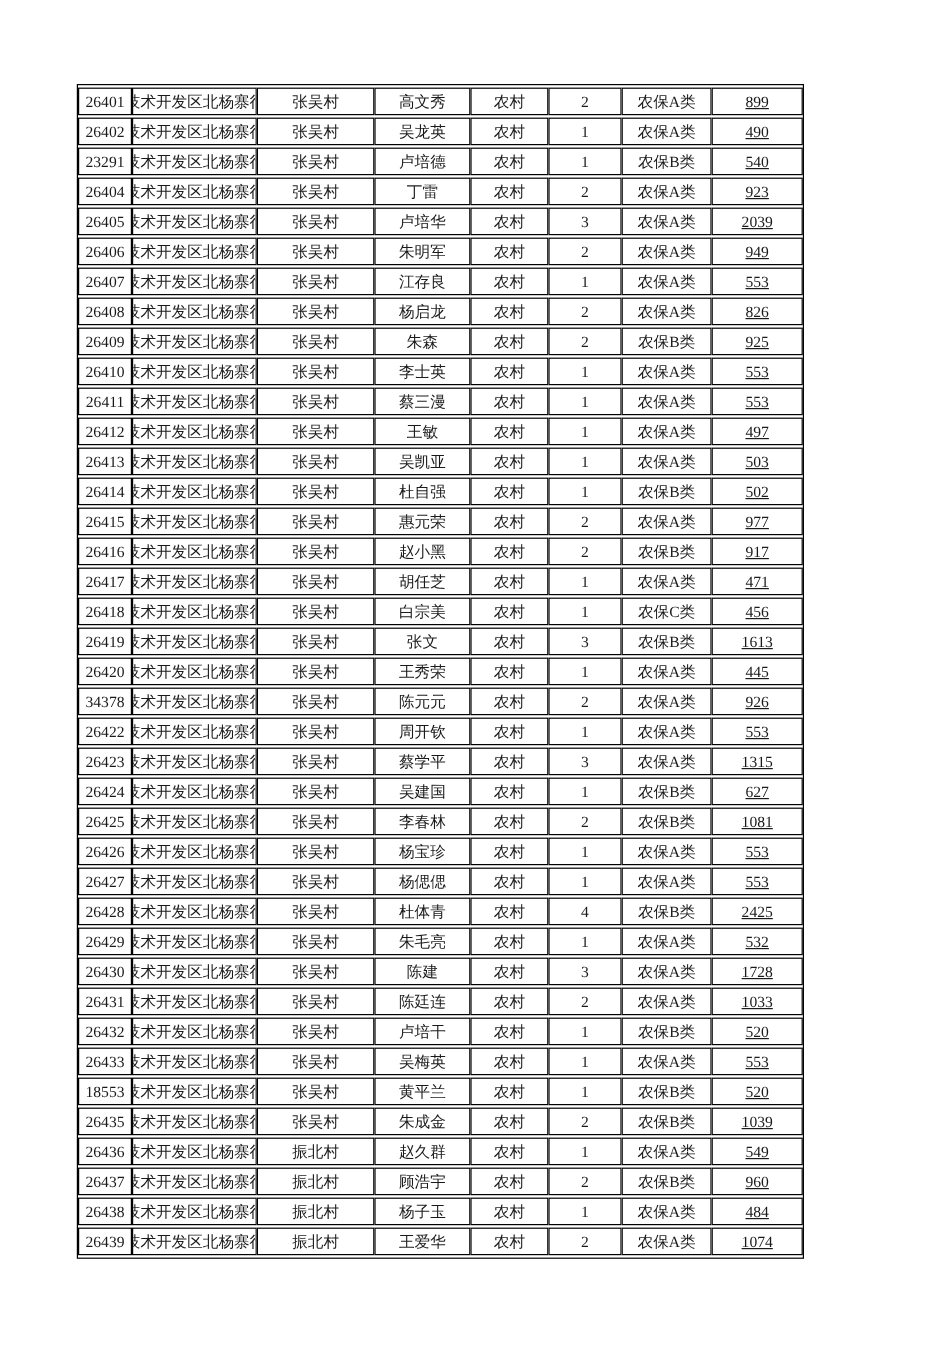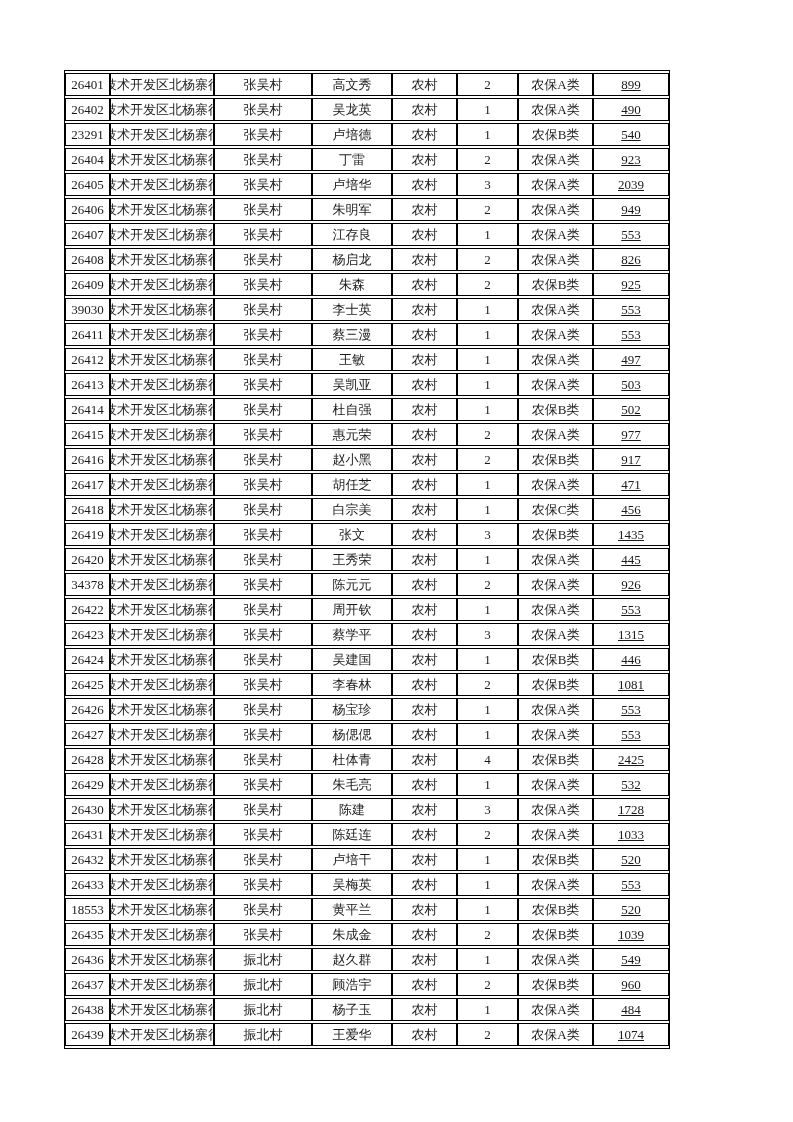--- a/index.html
+++ b/index.html
@@ -149,21 +149,21 @@
     <td class="c-id">26409</td>
     <td class="c-district"><span class="clip">技术开发区北杨寨行</span></td>
     <td class="c-village">张吴村</td>
     <td class="c-name">朱森</td>
     <td class="c-type">农村</td>
     <td class="c-count">2</td>
     <td class="c-category">农保B类</td>
     <td class="c-amount">925</td>
   </tr>
         <tr>
-    <td class="c-id">39030</td>
+    <td class="c-id">26410</td>
     <td class="c-district"><span class="clip">技术开发区北杨寨行</span></td>
     <td class="c-village">张吴村</td>
     <td class="c-name">李士英</td>
     <td class="c-type">农村</td>
     <td class="c-count">1</td>
     <td class="c-category">农保A类</td>
     <td class="c-amount">553</td>
   </tr>
         <tr>
     <td class="c-id">26411</td>
@@ -246,21 +246,21 @@
     <td class="c-amount">456</td>
   </tr>
         <tr>
     <td class="c-id">26419</td>
     <td class="c-district"><span class="clip">技术开发区北杨寨行</span></td>
     <td class="c-village">张吴村</td>
     <td class="c-name">张文</td>
     <td class="c-type">农村</td>
     <td class="c-count">3</td>
     <td class="c-category">农保B类</td>
-    <td class="c-amount">1435</td>
+    <td class="c-amount">1613</td>
   </tr>
         <tr>
     <td class="c-id">26420</td>
     <td class="c-district"><span class="clip">技术开发区北杨寨行</span></td>
     <td class="c-village">张吴村</td>
     <td class="c-name">王秀荣</td>
     <td class="c-type">农村</td>
     <td class="c-count">1</td>
     <td class="c-category">农保A类</td>
     <td class="c-amount">445</td>
@@ -296,21 +296,21 @@
     <td class="c-amount">1315</td>
   </tr>
         <tr>
     <td class="c-id">26424</td>
     <td class="c-district"><span class="clip">技术开发区北杨寨行</span></td>
     <td class="c-village">张吴村</td>
     <td class="c-name">吴建国</td>
     <td class="c-type">农村</td>
     <td class="c-count">1</td>
     <td class="c-category">农保B类</td>
-    <td class="c-amount">446</td>
+    <td class="c-amount">627</td>
   </tr>
         <tr>
     <td class="c-id">26425</td>
     <td class="c-district"><span class="clip">技术开发区北杨寨行</span></td>
     <td class="c-village">张吴村</td>
     <td class="c-name">李春林</td>
     <td class="c-type">农村</td>
     <td class="c-count">2</td>
     <td class="c-category">农保B类</td>
     <td class="c-amount">1081</td>

